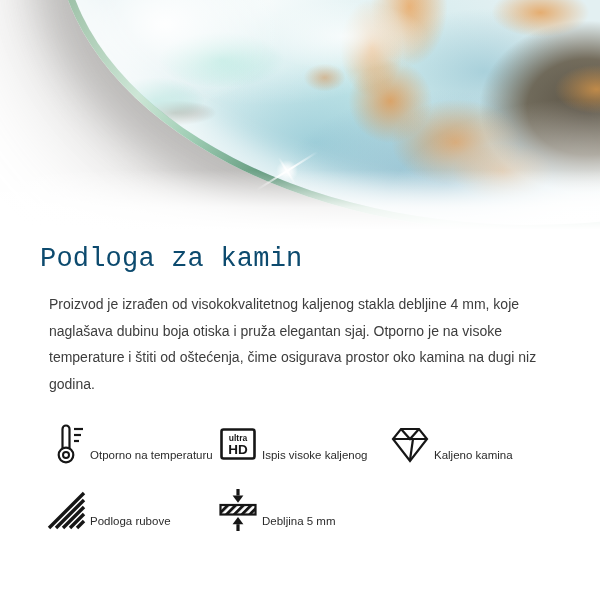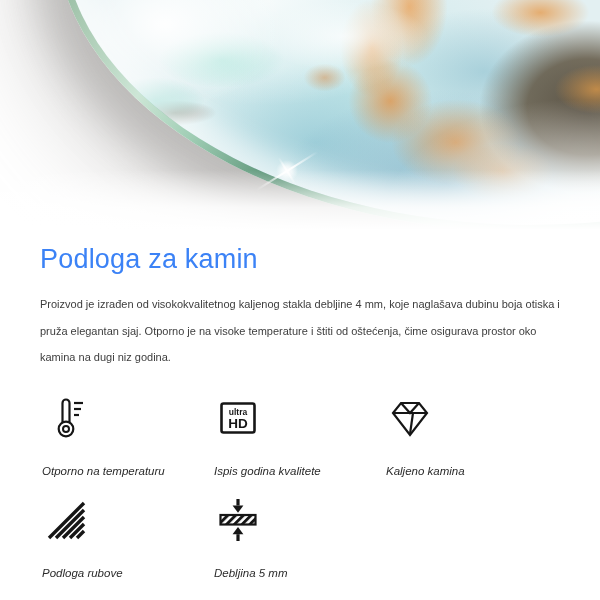--- a/index.html
+++ b/index.html
@@ -49,30 +49,30 @@
   .sparkle .ray2{left:-16px;top:-1px;width:32px;height:2px;
     background:linear-gradient(90deg,rgba(255,255,255,0),#fff 50%,rgba(255,255,255,0));
     transform:rotate(58deg);}
   .sparkle .glow{left:-11px;top:-11px;width:22px;height:22px;border-radius:50%;
     background:radial-gradient(circle,#ffffff 0%,rgba(255,255,255,.7) 30%,rgba(255,255,255,0) 70%);}
   .photo-fade{position:absolute;left:0;right:0;top:170px;height:68px;z-index:5;
     background:linear-gradient(to bottom,rgba(255,255,255,0) 0%,rgba(255,255,255,.85) 55%,#fff 88%);}
 
   
   .content{padding:0 40px;}
-  h1.title{margin:4px 0 7px;font-family:Liberation Sans, sans-serif;font-weight:400;
-    font-size:27px;line-height:34px;color:#3b82f6;letter-spacing:.2px;}
+  h1.title{margin:4px 0 7px;font-family:Liberation Mono, monospace;font-weight:400;
+    font-size:27px;line-height:34px;color:#0c4a6e;letter-spacing:.2px;}
   h1.title span{display:block;}
-  p.desc{margin:15px 0 0;max-width:522px;font-size:11px;line-height:26.5px;color:#3d3d3d;}
+  p.desc{margin:15px 9px 0;max-width:522px;font-size:14px;line-height:26.5px;color:#3d3d3d;}
 
   
   .features{display:grid;grid-template-columns:repeat(3,1fr);row-gap:18px;margin:23px 2px 0;}
-  .feature{display:flex;flex-direction:column;align-items:flex-start;}
+  .feature{display:flex;flex-direction:row;align-items:center;}
   .ficon{height:48px;display:flex;align-items:center;justify-content:center;}
-  .flabel{margin-top:22px;font-size:11.5px;color:#2b2b2b;text-align:center;line-height:14px;font-style:italic;}
+  .flabel{margin-top:22px;font-size:11.5px;color:#2b2b2b;text-align:center;line-height:14px;}
   svg.ic{display:block;}
 </style>
 </head>
 <body>
 
 <div class="page">
 
   <div class="photo">
     <div class="glass-outer">
       <div class="glass-art"></div>
@@ -109,21 +109,21 @@
       </div>
 
       <div class="feature">
         <div class="ficon">
           <svg class="ic" width="48" height="48" viewBox="0 0 48 48">
             <rect x="7.5" y="9.5" width="33" height="29" rx="2" fill="none" stroke="#161616" stroke-width="2.6"></rect>
             <text x="24" y="21" text-anchor="middle" font-family="Liberation Sans, sans-serif" font-size="8.5" font-weight="bold" fill="#161616">ultra</text>
             <text x="24" y="34" text-anchor="middle" font-family="Liberation Sans, sans-serif" font-size="13.5" font-weight="bold" fill="#161616">HD</text>
           </svg>
         </div>
-        <div class="flabel">Ispis godina kvalitete</div>
+        <div class="flabel">Ispis visoke kaljenog</div>
       </div>
 
 
       <div class="feature">
         <div class="ficon">
           <svg class="ic" width="48" height="48" viewBox="0 0 48 48" fill="none" stroke="#161616" stroke-width="2.2" stroke-linejoin="miter">
             <path d="M15 9 H33 L41 19 L24 41 L7 19 Z"></path>
             <path d="M7 19 H41"></path>
             <path d="M15 9 L24 19 L33 9"></path>
             <path d="M27 19 L24 40"></path>

